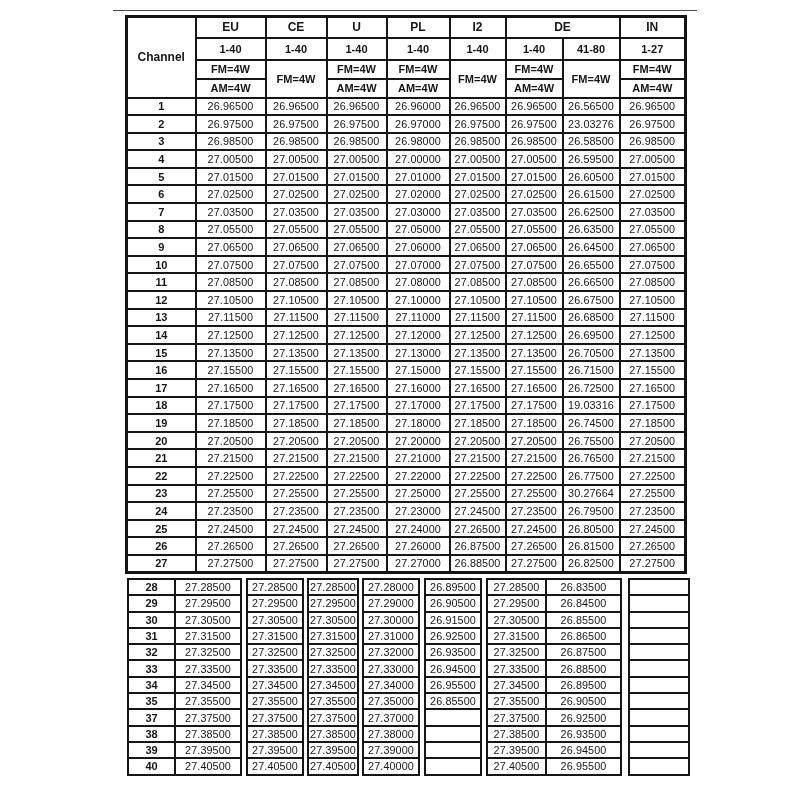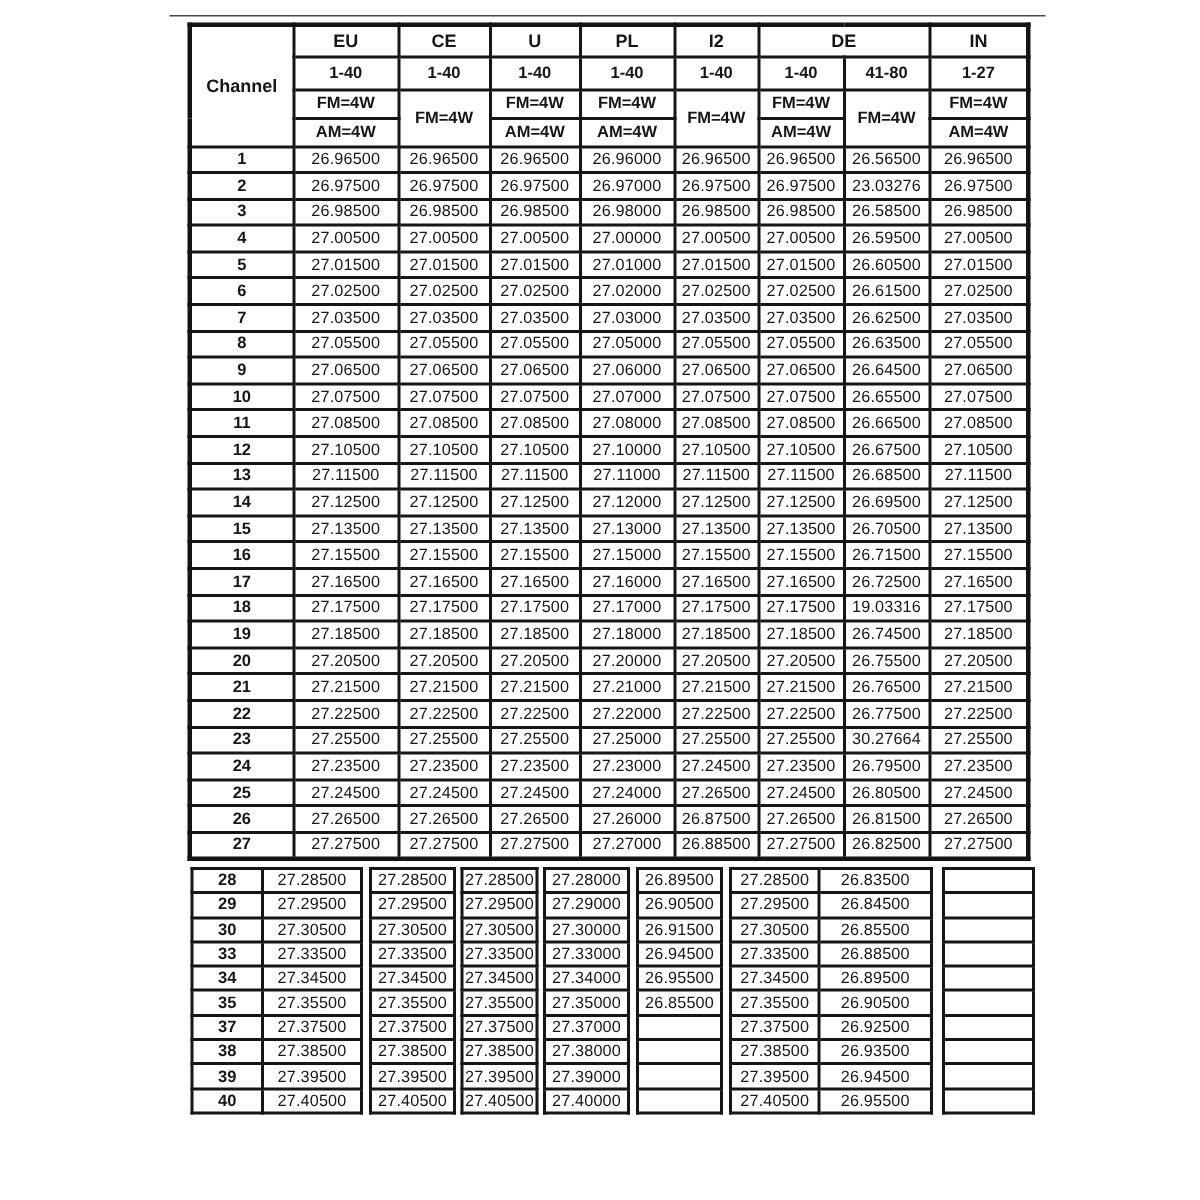--- a/index.html
+++ b/index.html
@@ -439,20 +439,54 @@
           <td class="val">27.30000</td>
           <td class="sp"></td>
           <td class="val">26.91500</td>
           <td class="sp"></td>
           <td class="val">27.30500</td>
           <td class="val">26.85500</td>
           <td class="sp"></td>
           <td class="val"></td>
         </tr>
         <tr style="height: 16.3px;">
+          <td class="ch">31</td>
+          <td class="val">27.31500</td>
+          <td class="sp"></td>
+          <td class="val">27.31500</td>
+          <td class="sp"></td>
+          <td class="val">27.31500</td>
+          <td class="sp"></td>
+          <td class="val">27.31000</td>
+          <td class="sp"></td>
+          <td class="val">26.92500</td>
+          <td class="sp"></td>
+          <td class="val">27.31500</td>
+          <td class="val">26.86500</td>
+          <td class="sp"></td>
+          <td class="val"></td>
+        </tr>
+        <tr style="height: 16.3px;">
+          <td class="ch">32</td>
+          <td class="val">27.32500</td>
+          <td class="sp"></td>
+          <td class="val">27.32500</td>
+          <td class="sp"></td>
+          <td class="val">27.32500</td>
+          <td class="sp"></td>
+          <td class="val">27.32000</td>
+          <td class="sp"></td>
+          <td class="val">26.93500</td>
+          <td class="sp"></td>
+          <td class="val">27.32500</td>
+          <td class="val">26.87500</td>
+          <td class="sp"></td>
+          <td class="val"></td>
+        </tr>
+        <tr style="height: 16.3px;">
           <td class="ch">33</td>
           <td class="val">27.33500</td>
           <td class="sp"></td>
           <td class="val">27.33500</td>
           <td class="sp"></td>
           <td class="val">27.33500</td>
           <td class="sp"></td>
           <td class="val">27.33000</td>
           <td class="sp"></td>
           <td class="val">26.94500</td>

